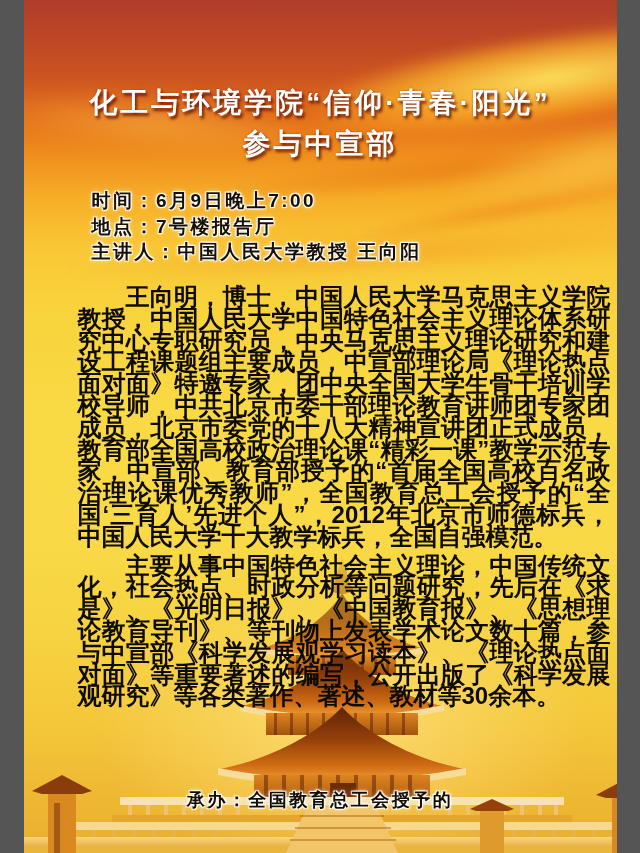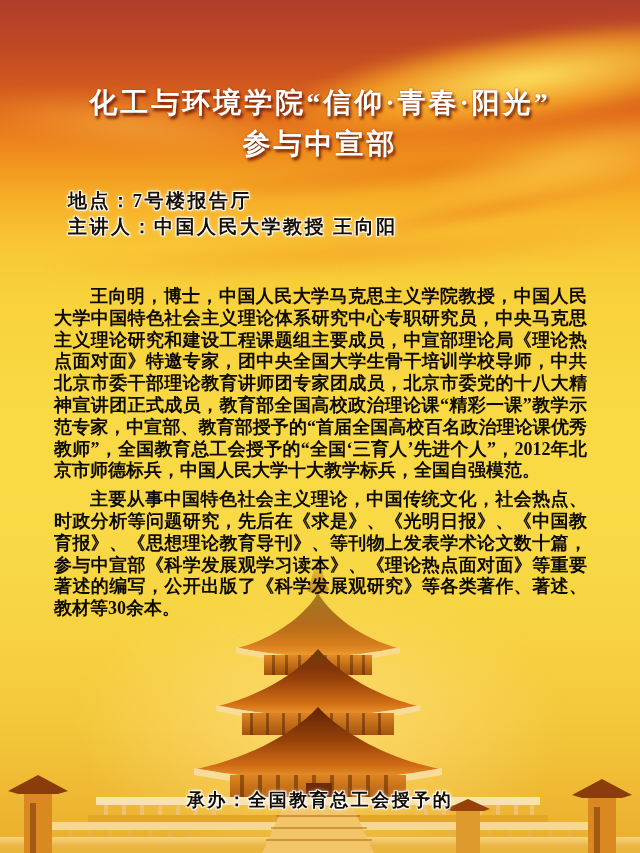--- a/index.html
+++ b/index.html
@@ -1,21 +1,21 @@
 <!DOCTYPE html>
 <html><head>
 <meta charset="utf-8">
 <style>
   html,body{margin:0;padding:0;background:#555;}
   .poster{
     position:relative;
-    width:640px;height:853px;
+    width:593px;height:853px;
     margin:0 auto;
     overflow:hidden;
-    font-family:Liberation Serif, serif;
+    font-family:Liberation Sans, sans-serif;
     background:linear-gradient(180deg,
       #ae3e2b 0%,
       #bf4724 5%,
       #cc5420 9%,
       #e0691a 13%,
       #ef8d1c 18%,
       #f6ad27 23%,
       #f9c735 29%,
       #f8d33c 36%,
       #f9d944 48%,
@@ -59,21 +59,21 @@
     text-shadow:2px 3px 3px rgba(105,20,2,.9), 0 0 2px rgba(130,35,6,.6);
   }
   .details{
     position:absolute;top:188px;left:68px;z-index:3;
     font-size:19px;font-weight:bold;line-height:25.6px;letter-spacing:2.5px;
     color:#181004;
     text-shadow:-1px -1px 1px #fff,1px -1px 1px #fff,-1px 1px 1px #fff,1px 1px 1px #fff,0 0 5px rgba(255,255,255,.85);
   }
   .body-text{
     position:absolute;top:286px;left:54px;width:533px;z-index:3;
-    font-size:18px;font-weight:bold;line-height:21.8px;
+    font-size:24px;font-weight:bold;line-height:21.8px;
     color:#0e0b04;text-align:justify;
   }
   .body-text p{margin:0 0 7px 0;text-indent:2em;}
   .organizers{
     position:absolute;top:789px;left:0;width:100%;z-index:3;
     text-align:center;font-size:18px;font-weight:bold;line-height:23.5px;letter-spacing:2.5px;
     color:#140d02;
     text-shadow:-1px -1px 1px #fff,1px -1px 1px #fff,-1px 1px 1px #fff,1px 1px 1px #fff,0 0 5px rgba(255,255,255,.8);
   }
 </style>
@@ -223,20 +223,21 @@
       <rect x="456" y="258" width="24" height="42" fill="#de9a2c"></rect>
     </svg>
   </div>
 
   <header class="title-block">
     <div>化工与环境学院“信仰·青春·阳光”</div>
     <div>参与中宣部</div>
   </header>
 
   <section class="details">
+    <div>时间：6月9日晚上7:00</div>
     <div>地点：7号楼报告厅</div>
     <div>主讲人：中国人民大学教授 王向阳</div>
   </section>
 
   <section class="body-text">
     <p>王向明，博士，中国人民大学马克思主义学院教授，中国人民大学中国特色社会主义理论体系研究中心专职研究员，中央马克思主义理论研究和建设工程课题组主要成员，中宣部理论局《理论热点面对面》特邀专家，团中央全国大学生骨干培训学校导师，中共北京市委干部理论教育讲师团专家团成员，北京市委党的十八大精神宣讲团正式成员，教育部全国高校政治理论课“精彩一课”教学示范专家，中宣部、教育部授予的“首届全国高校百名政治理论课优秀教师”，全国教育总工会授予的“全国‘三育人’先进个人”，2012年北京市师德标兵，中国人民大学十大教学标兵，全国自强模范。</p>
     <p>主要从事中国特色社会主义理论，中国传统文化，社会热点、时政分析等问题研究，先后在《求是》、《光明日报》、《中国教育报》、《思想理论教育导刊》、等刊物上发表学术论文数十篇，参与中宣部《科学发展观学习读本》、《理论热点面对面》等重要著述的编写，公开出版了《科学发展观研究》等各类著作、著述、教材等30余本。</p>
   </section>
 
   <footer class="organizers">

